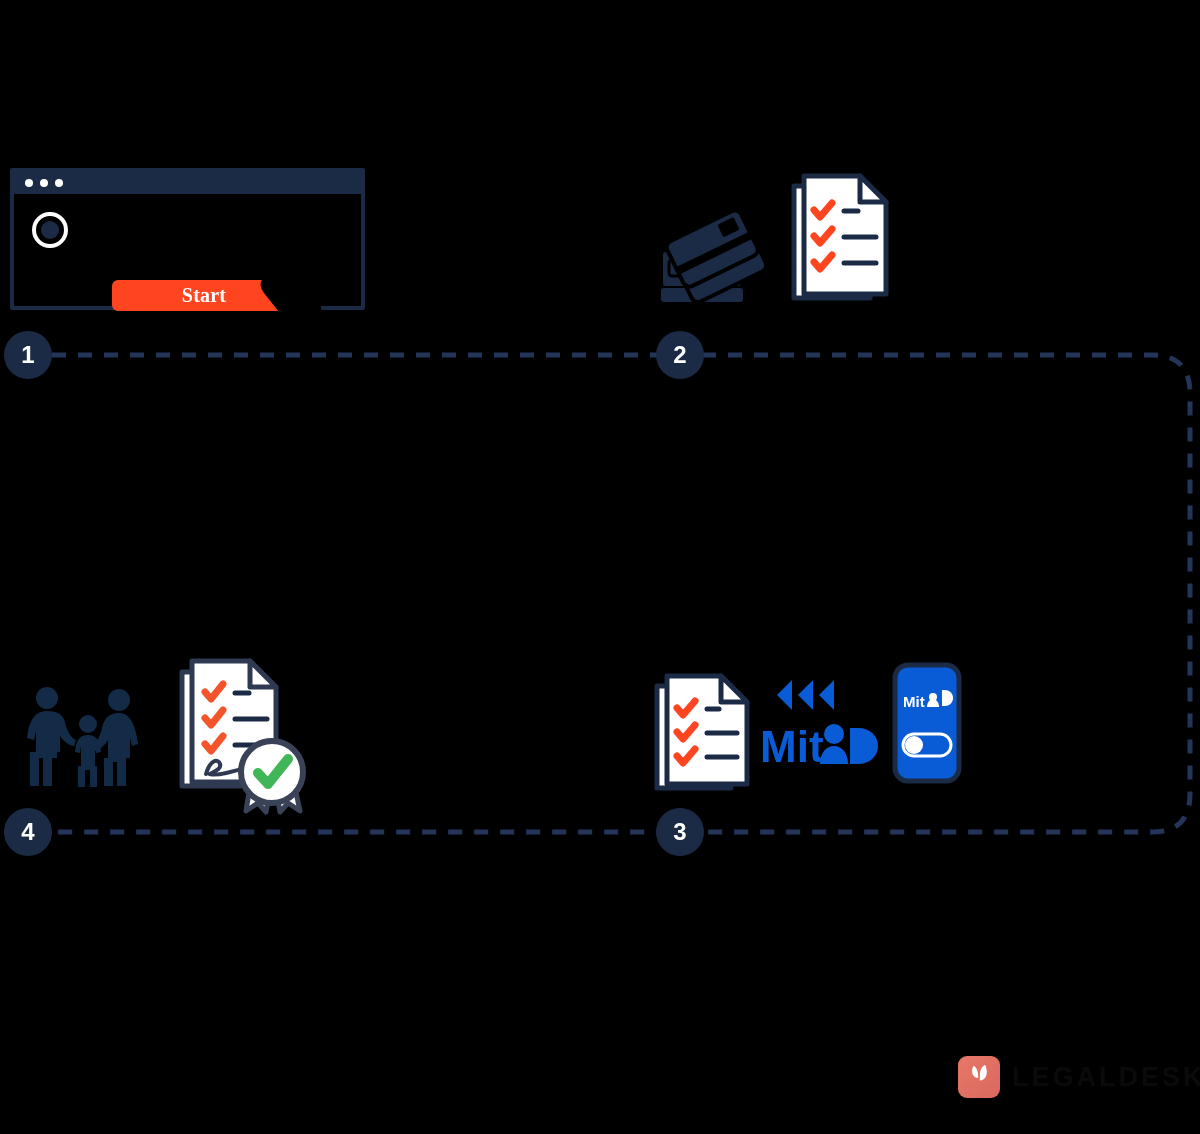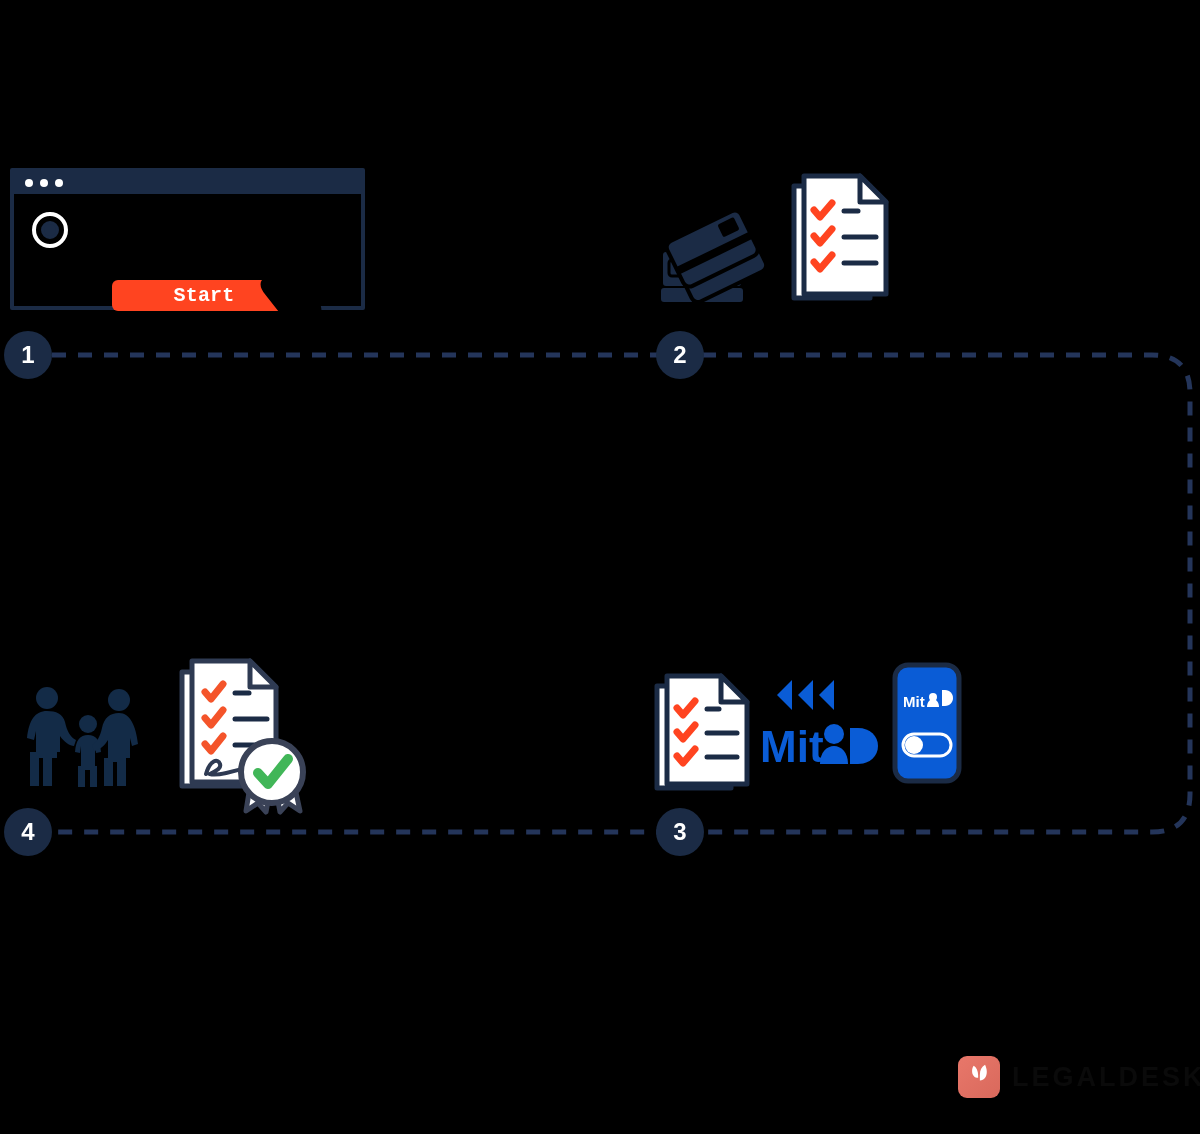--- a/index.html
+++ b/index.html
@@ -109,21 +109,21 @@
     background: #ff4420;
     border-radius: 6px;
     color: #ffffff;
     font-size: 20px;
     font-weight: bold;
     display: flex;
     align-items: center;
     justify-content: center;
     letter-spacing: 0.2px;
     border: none;
-    font-family: Liberation Mono, monospace;
+    font-family: Liberation Serif, serif;
     cursor: pointer;
   }
   #hand-cursor {
     position: absolute;
     left: 258px;
     top: 252px;
     width: 70px;
     height: 80px;
     z-index: 4;
   }

